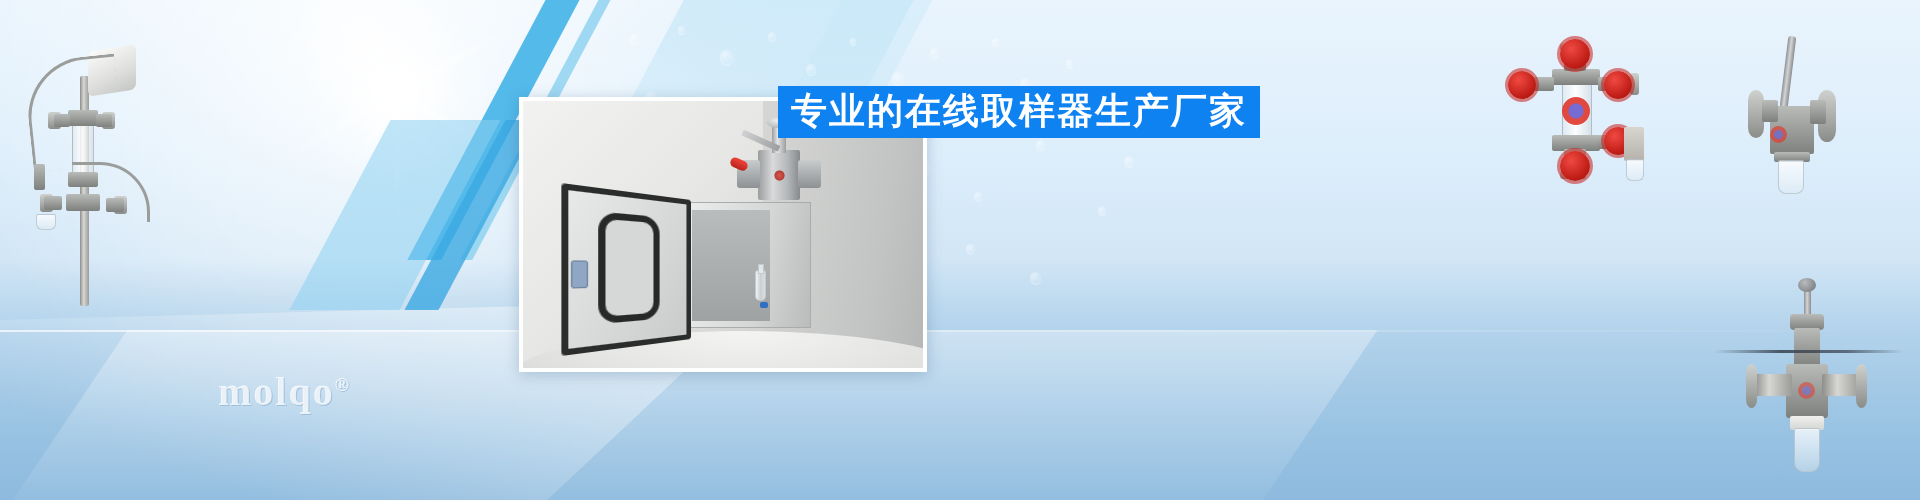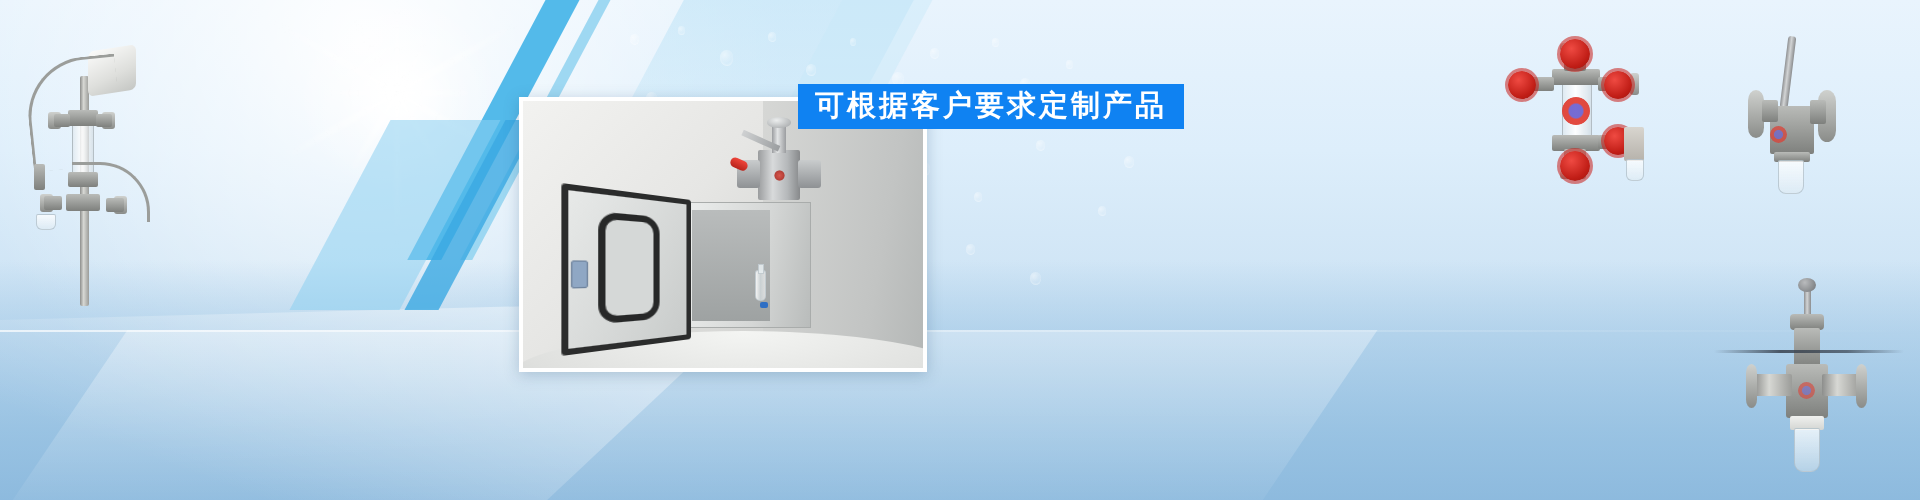--- a/index.html
+++ b/index.html
@@ -344,17 +344,20 @@
     <div class="mast" style="left:80px; top:96px; width:38px; height:22px;"></div>
     <div class="fl" style="left:4px; top:86px; width:11px; height:44px; border-radius:50%/20%;"></div>
     <div class="fl" style="left:114px; top:86px; width:11px; height:44px; border-radius:50%/20%;"></div>
     <div class="seal" style="left:56px; top:104px; width:17px; height:17px; opacity:.55;"></div>
     <div class="blk" style="left:48px; top:138px; width:34px; height:14px; background:linear-gradient(180deg,#f0f1ef,#d3d5d2);"></div>
     <div class="glass" style="left:52px; top:150px; width:26px; height:44px; border-radius:2px 2px 9px 9px;"></div>
     <div class="mast" style="left:-28px; top:72px; width:190px; height:3px; background:linear-gradient(90deg,rgba(60,70,80,0),rgba(55,65,78,.85) 35%,rgba(55,65,78,.7) 70%,rgba(60,70,80,0)); border-radius:0;"></div>
   </div>
 
   <div class="txt">
-    <div><span class="tag3">可根据客户要求定制产品</span></div>
-  </div>
-
+    <div><span class="tag1">专业的在线取样器生产厂家</span></div>
+  </div>
+
+  <div class="watermark">
+    <span>molqo</span><sup>®</sup>
+  </div>
 
 </div>
 
 </body></html>

